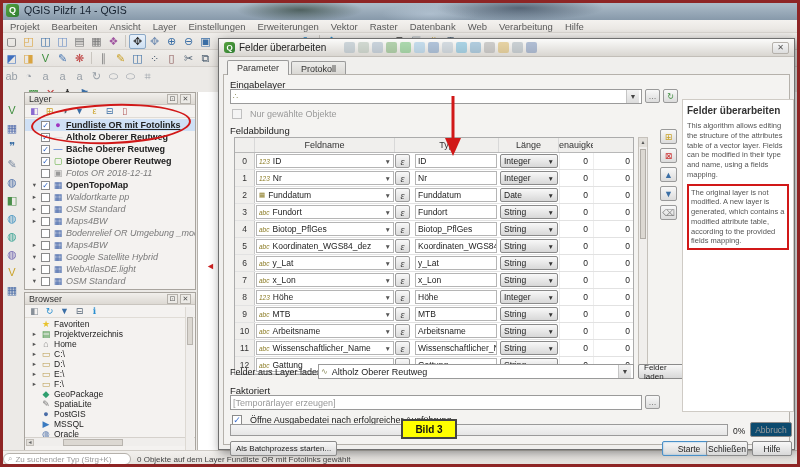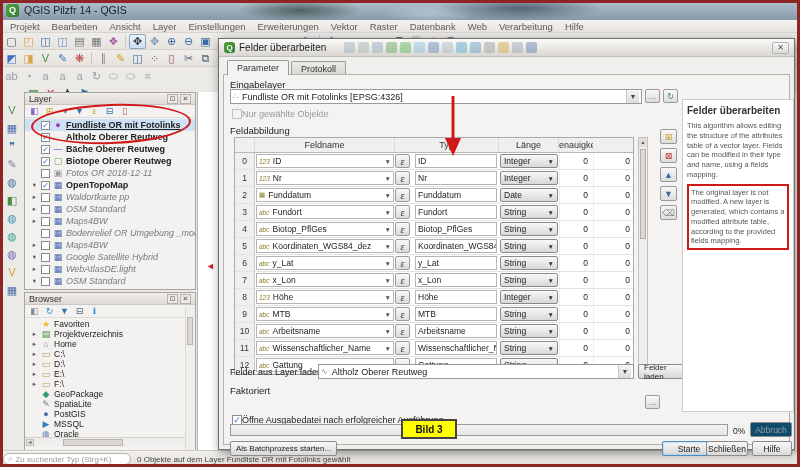--- a/index.html
+++ b/index.html
@@ -68,21 +68,21 @@
 .dclose{margin-left:auto;width:17px;height:12px;border:1px solid #b5b1ab;border-radius:2px;background:linear-gradient(#f6f6f6,#ddd);font-size:8px;line-height:10px;text-align:center;color:#555}
 .tabbar{position:absolute;left:8px;top:21px;display:flex;align-items:flex-end;height:15px}
 .tab{border:1px solid #9a9a9a;border-bottom:none;background:linear-gradient(#ececea,#d9d7d3);padding:2px 9px 1px;font-size:9px;color:#333;border-radius:2px 2px 0 0;margin-right:2px}
 .tab.active{background:#f4f3f1;height:15px;position:relative;z-index:2}
 .dbody{position:absolute;left:4px;right:4px;top:35px;bottom:4px;border:1px solid #b5b1ab;background:#f4f3f1}
 .dlabel{position:absolute;font-size:9.5px;color:#222}
 .combo{position:absolute;height:15px;background:#fff;border:1px solid #9a9a9a;display:flex;align-items:center;gap:4px;padding:0 2px;font-size:9px;overflow:hidden}
 .combo .ar{margin-left:auto;width:13px;align-self:stretch;background:linear-gradient(#f4f4f4,#dcdcdc);border-left:1px solid #c5c5c5;font-size:7px;display:flex;align-items:center;justify-content:center;color:#444;flex:none}
 .combo .lic{flex:none;color:#8a8a5a;font-size:8px}
 .sqbtn{position:absolute;width:15px;height:14px;border:1px solid #9a9a9a;border-radius:2px;background:linear-gradient(#f8f8f8,#dcdcdc);font-size:8px;display:flex;align-items:center;justify-content:center;color:#444}
-.chk{position:absolute;display:flex;align-items:center;gap:0;font-size:9px}
+.chk{position:absolute;display:flex;align-items:center;gap:8px;font-size:9px}
 .chk .box{width:10px;height:10px;border:1px solid #8a8a8a;background:#fff;font-size:9px;line-height:8px;text-align:center;color:#3a6ecf}
 .chk.checked .box::before{content:"✓"}
 .chk.disabled{color:#9a9a9a}.chk.disabled .box{border-color:#c0c0c0;background:#f4f4f4}
 
 .ftable{position:absolute;left:10px;top:85px;width:400px;border:1px solid #ababab;background:#fff}
 .fhead{display:grid;grid-template-columns:20px 140px 104px 60px 34px 42px;height:15px;background:#f0efed;border-bottom:1px solid #b8b8b8;font-size:9px;color:#333}
 .fhead div{display:flex;align-items:center;justify-content:center;border-right:1px solid #d8d8d8;overflow:hidden}
 .frow{display:grid;grid-template-columns:20px 140px 18px 86px 60px 34px 42px;height:17px;border-bottom:1px solid #e2e2e2;font-size:8.5px;align-items:center}
 .frow .idx{height:100%;display:flex;align-items:center;justify-content:center;background:#f0efed;border-right:1px solid #c8c8c8;font-size:8.5px;color:#333}
 .cellcombo{height:14px;margin:0 1px;border:1px solid #b5b5b5;background:#fff;display:flex;align-items:center;gap:3px;padding:0 2px;overflow:hidden}
@@ -585,21 +585,20 @@
     <span class="dclose">✕</span>
   </div>
   <div class="tabbar">
     <span class="tab active">Parameter</span>
     <span class="tab">Protokoll</span>
   </div>
   <div class="dbody">
     <span class="dlabel" style="left:6px;top:4px">Eingabelayer</span>
     <div class="combo" style="left:6px;top:14px;width:412px">
       <span class="lic">∴</span>
-      <span>Fundliste OR mit Fotolinks [EPSG:4326]</span>
       <span class="ar">▼</span>
     </div>
     <span class="sqbtn" style="left:421px;top:14px">…</span>
     <span class="sqbtn" style="left:439px;top:14px;color:#3f8f3f">↻</span>
     <span class="chk disabled" style="left:8px;top:34px">
       <span class="box"></span>
       <span>Nur gewählte Objekte</span>
     </span>
     <span class="dlabel" style="left:6px;top:50px">Feldabbildung</span>
 
@@ -845,20 +844,23 @@
 
     <span class="dlabel" style="left:6px;top:292px;font-size:9px">Felder aus Layer laden</span>
     <div class="combo" style="left:94px;top:289px;width:316px">
       <span class="lic">∿</span>
       <span>Altholz Oberer Reutweg</span>
       <span class="ar">▼</span>
     </div>
     <span class="btn" style="left:414px;top:289px;width:46px;font-size:8px">Felder laden</span>
 
     <span class="dlabel" style="left:6px;top:310px">Faktoriert</span>
+    <div class="combo" style="left:6px;top:320px;width:412px;color:#999">
+      <span>[Temporärlayer erzeugen]</span>
+    </div>
     <span class="sqbtn" style="left:421px;top:320px">…</span>
 
     <span class="chk checked" style="left:8px;top:340px">
       <span class="box"></span>
       <span>Öffne Ausgabedatei nach erfolgreicher Ausführung</span>
     </span>
 
     <div class="progress" style="left:6px;top:349px;width:498px"></div>
     <span class="dlabel" style="left:509px;top:351px;font-size:8.5px">0%</span>
     <span class="btn disabled" style="left:526px;top:347px;width:42px">Abbruch</span>

